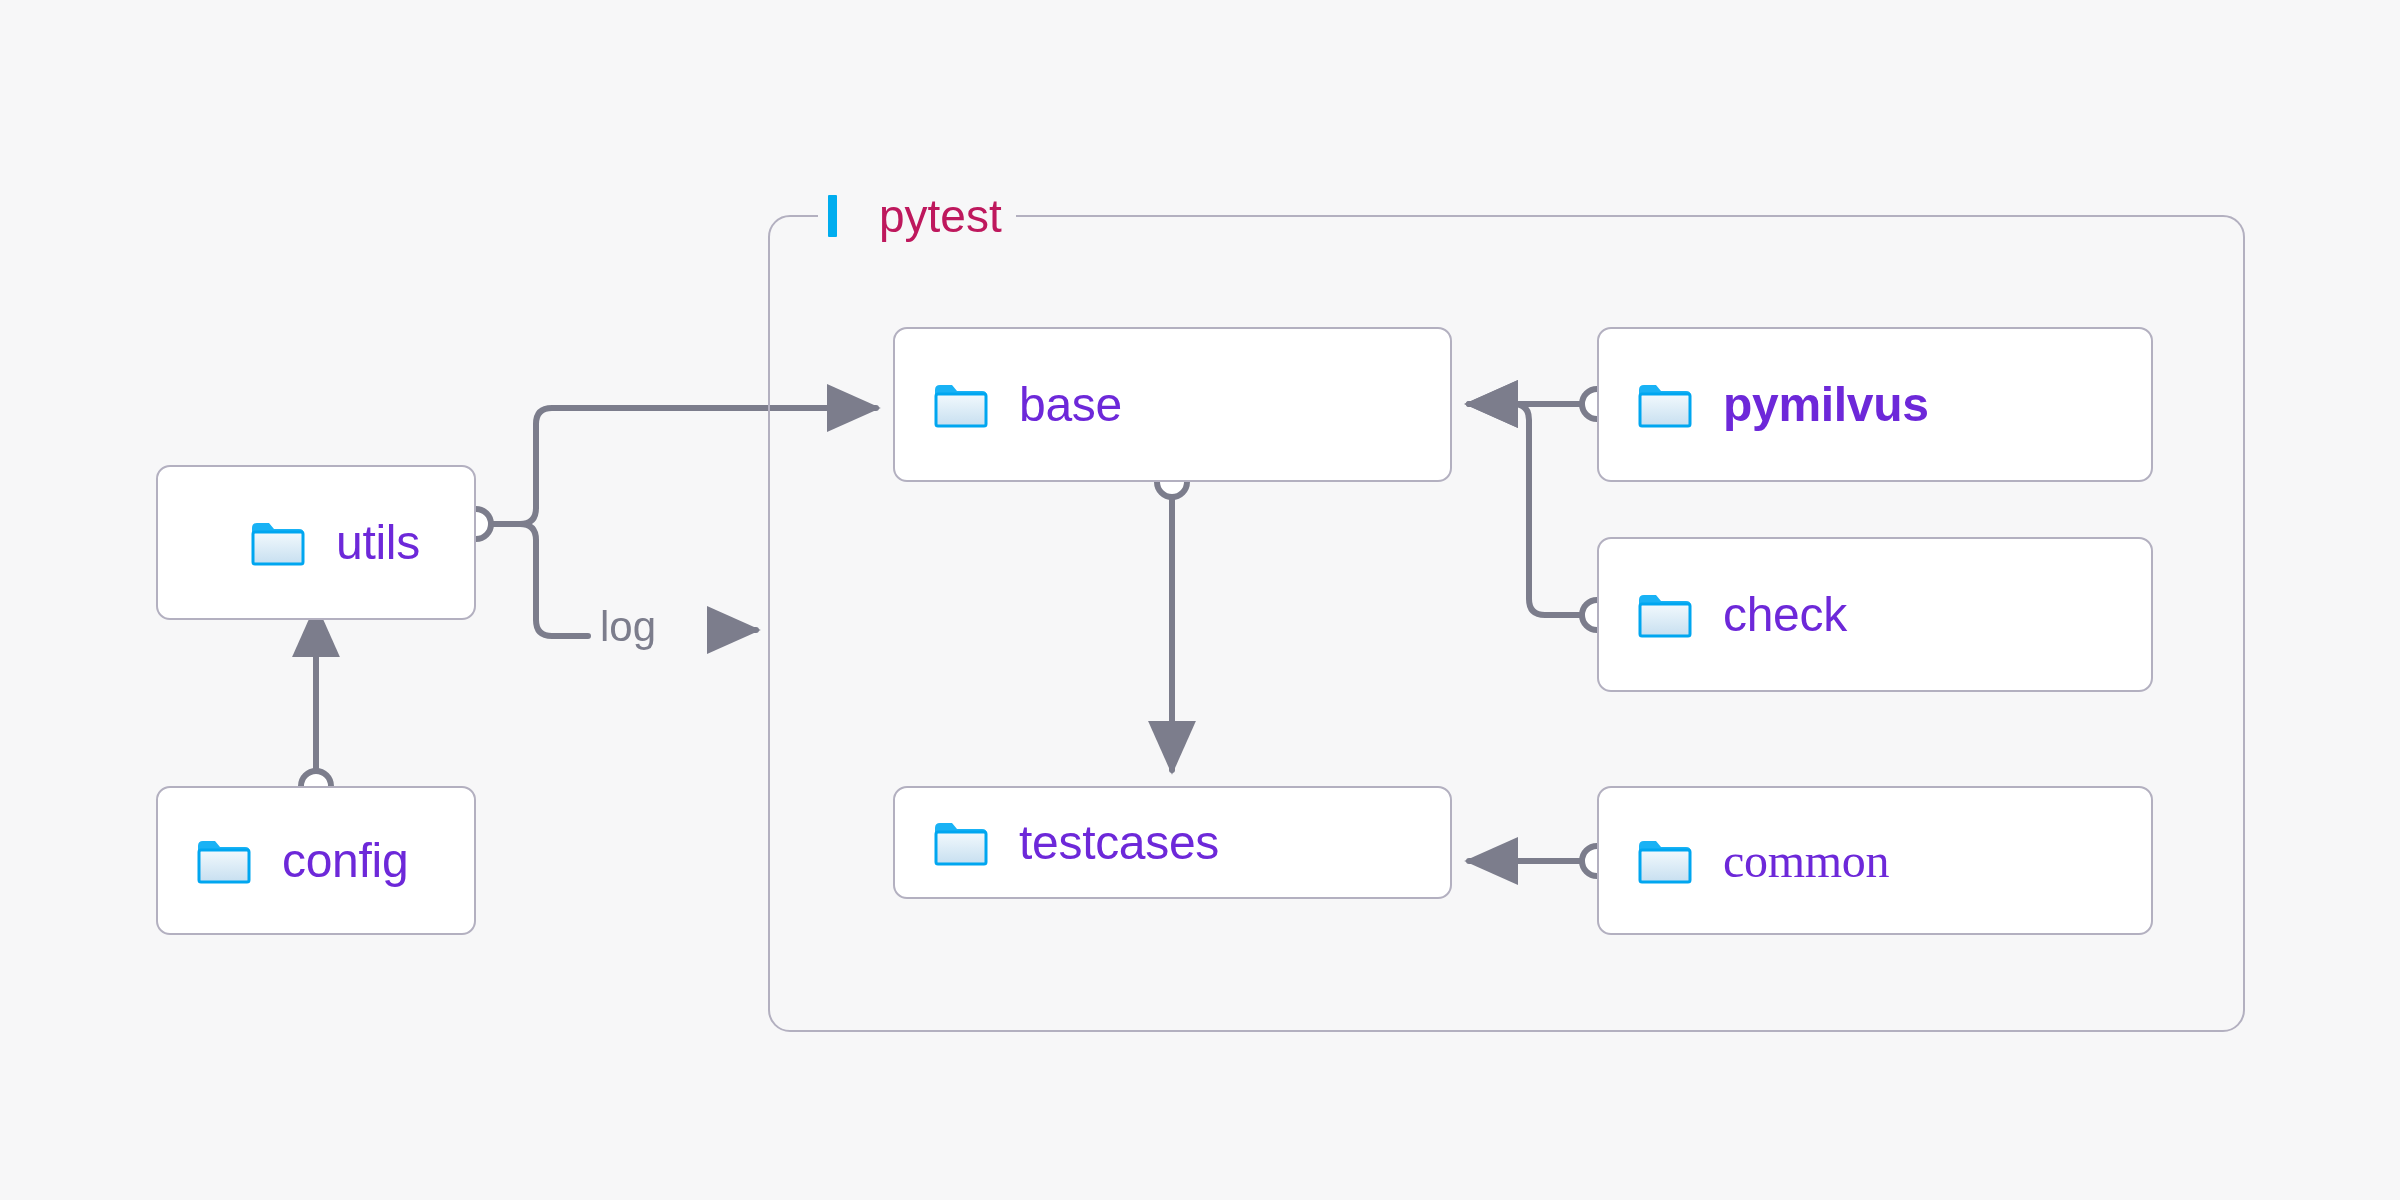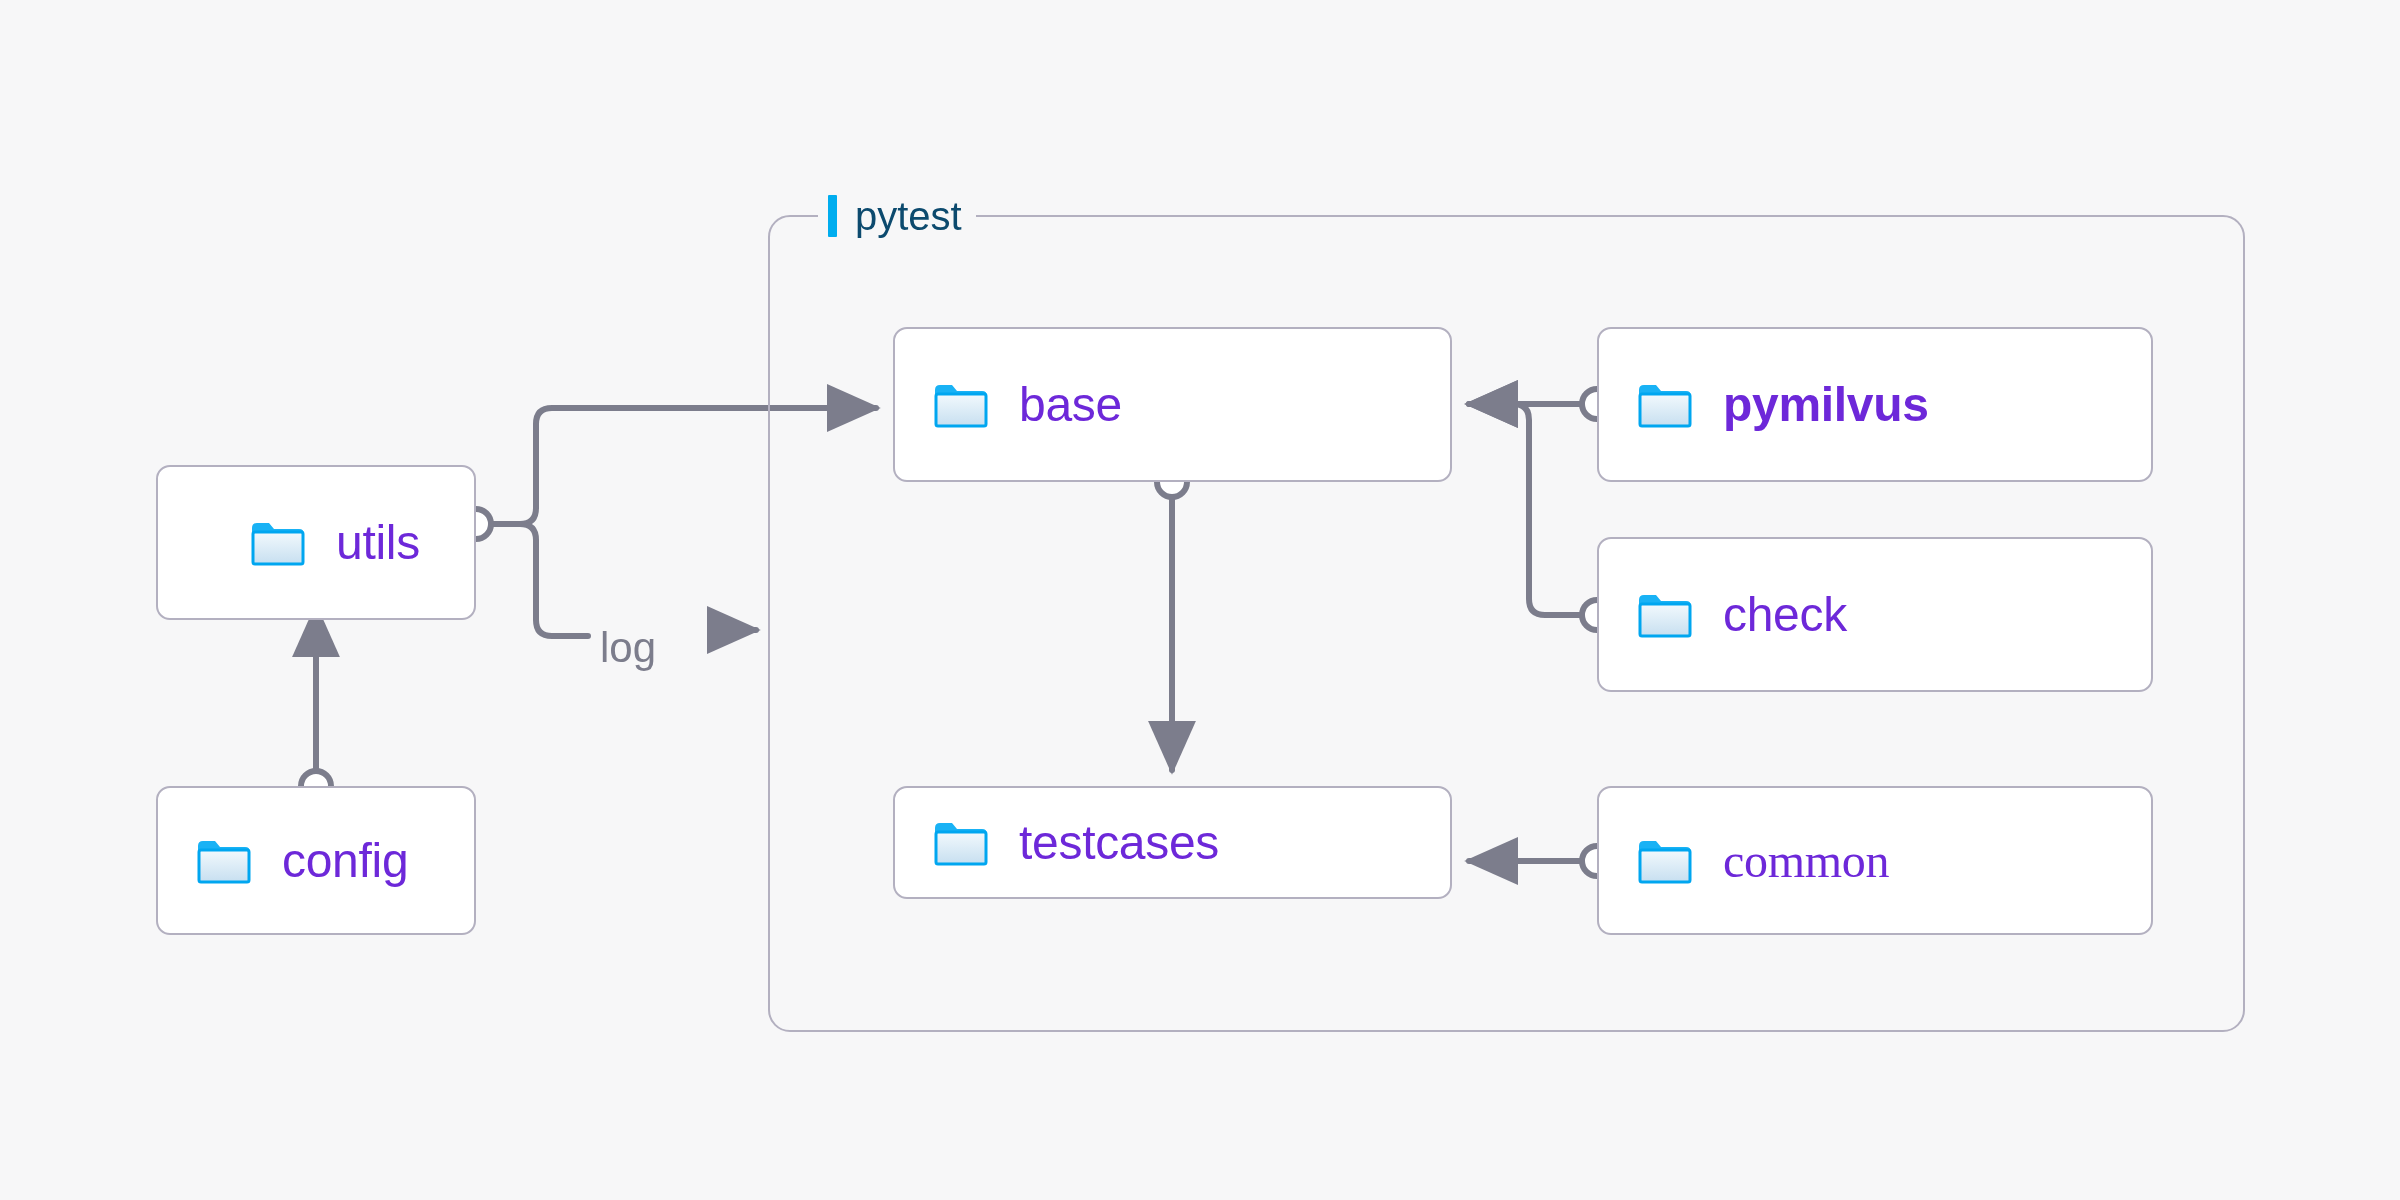--- a/index.html
+++ b/index.html
@@ -44,24 +44,25 @@
     height: 52px;
   }
   .group-accent {
     width: 9px;
     height: 42px;
     background: #00adef;
     border-radius: 1px;
     flex: 0 0 auto;
   }
   .group-label-text {
-    font-size: 40px;
-    color: #0c4a6e;
+    font-size: 46px;
+    color: #be185d;
     line-height: 1;
     white-space: nowrap;
+    margin-left: 24px;
   }
 
   
   .node {
     position: absolute;
     box-sizing: border-box;
     background: #ffffff;
     border: 2px solid #b3b0c0;
     border-radius: 14px;
     display: flex;
@@ -86,21 +87,20 @@
   }
   .folder-icon svg { display: block; }
 
   
   .edge-label {
     position: absolute;
     font-size: 42px;
     color: #7c7d8c;
     line-height: 1;
     white-space: nowrap;
-    margin-top: 21px;
   }
 </style>
 </head>
 <body>
 
 <div id="canvas">
 
   <svg id="edges" viewBox="0 0 2400 1200" width="2400" height="1200" xmlns="http://www.w3.org/2000/svg">
     <defs>
       <marker id="arrowhead" markerWidth="9" markerHeight="8" refX="8.2" refY="4" orient="auto" markerUnits="strokeWidth">

